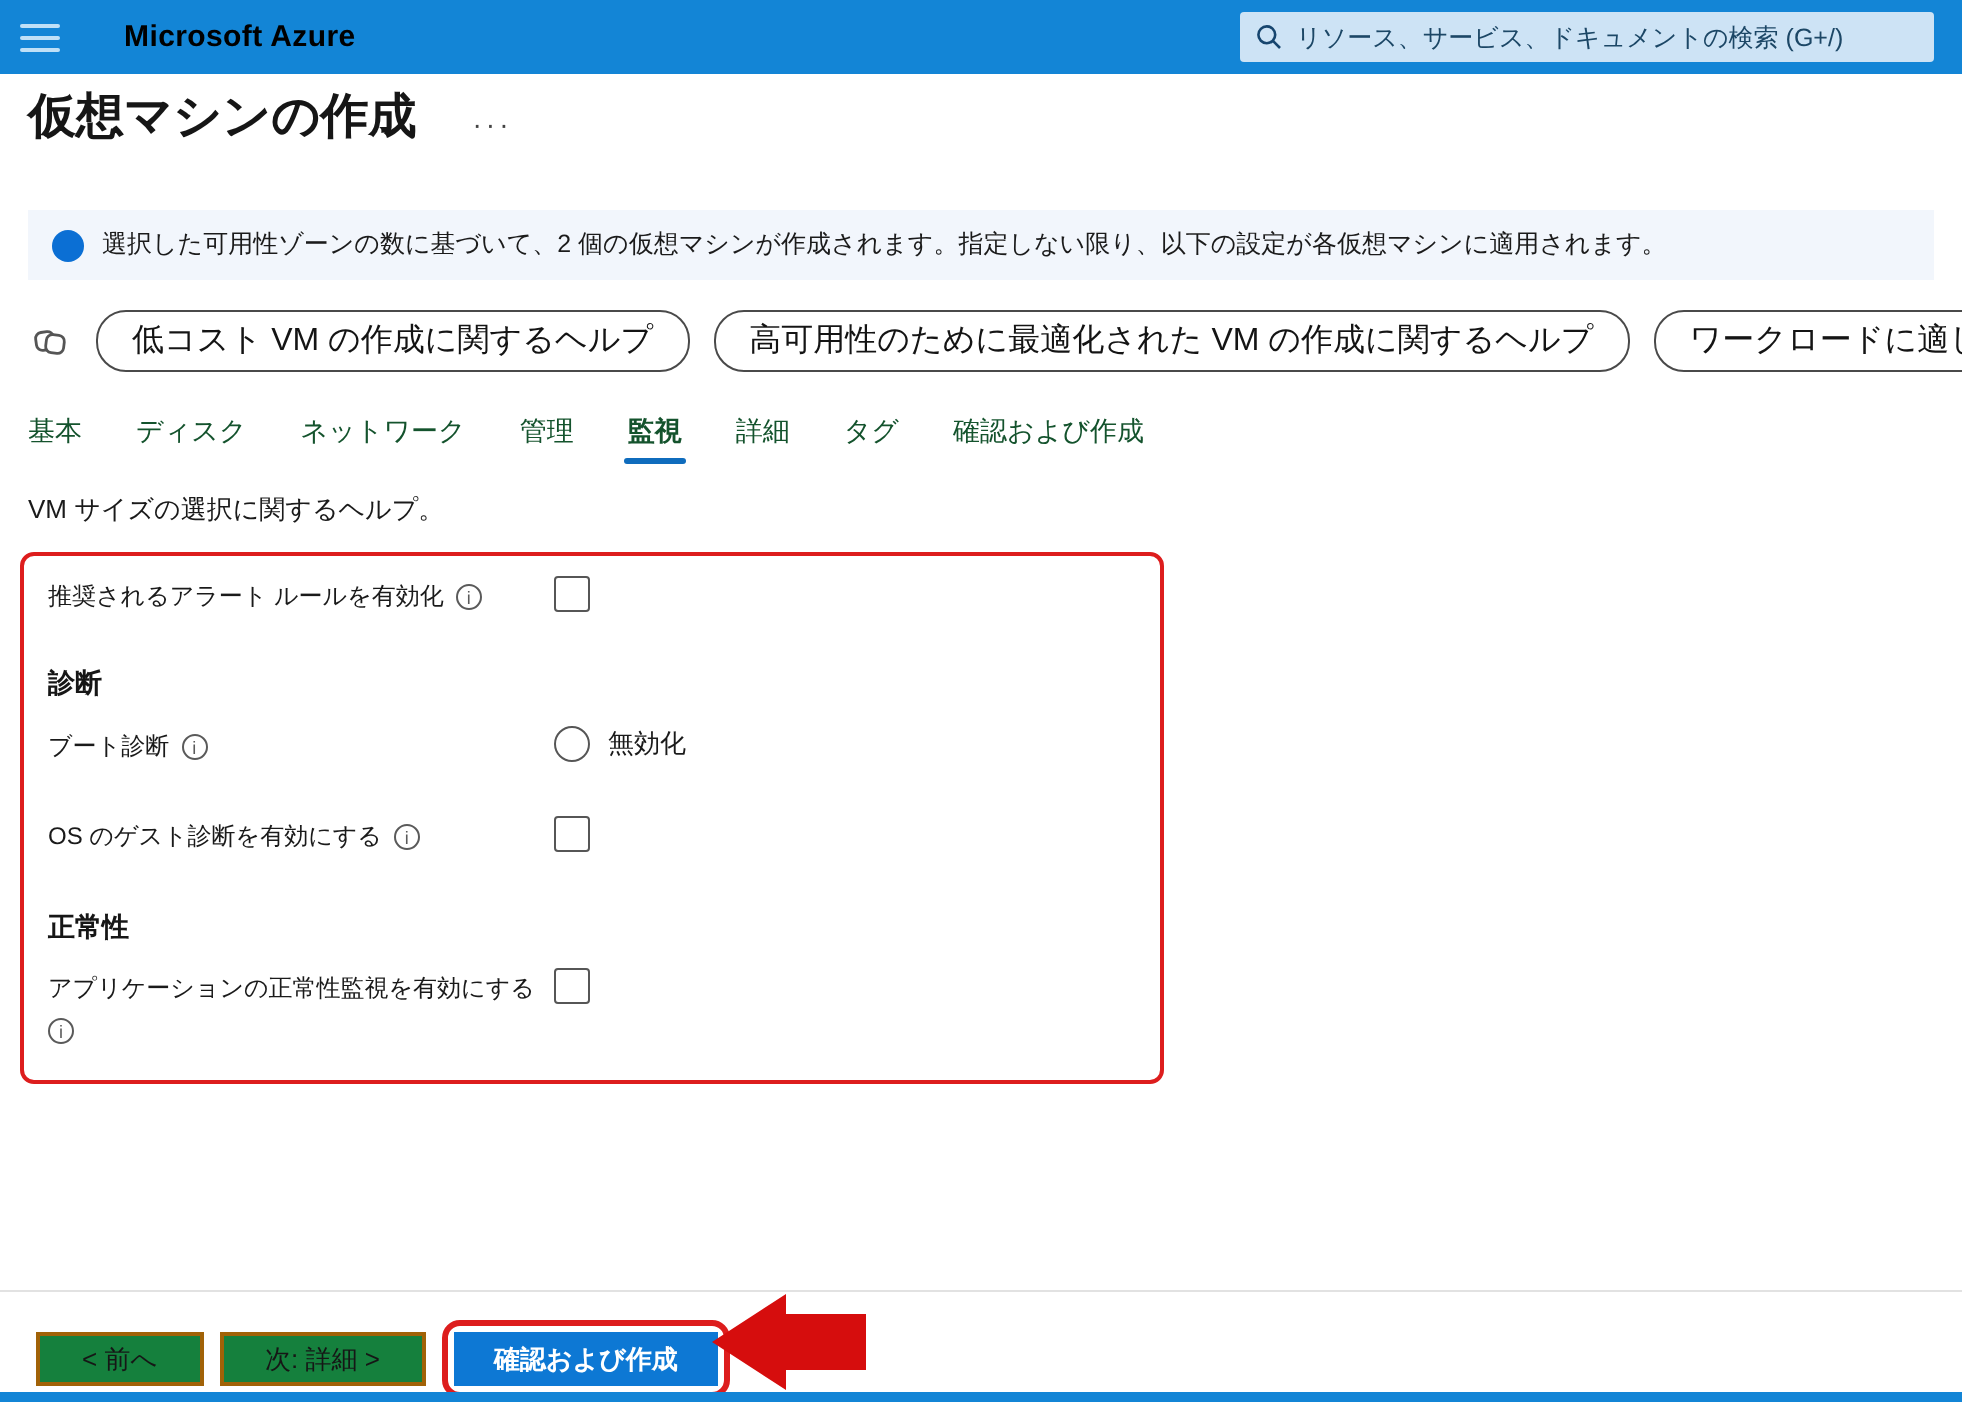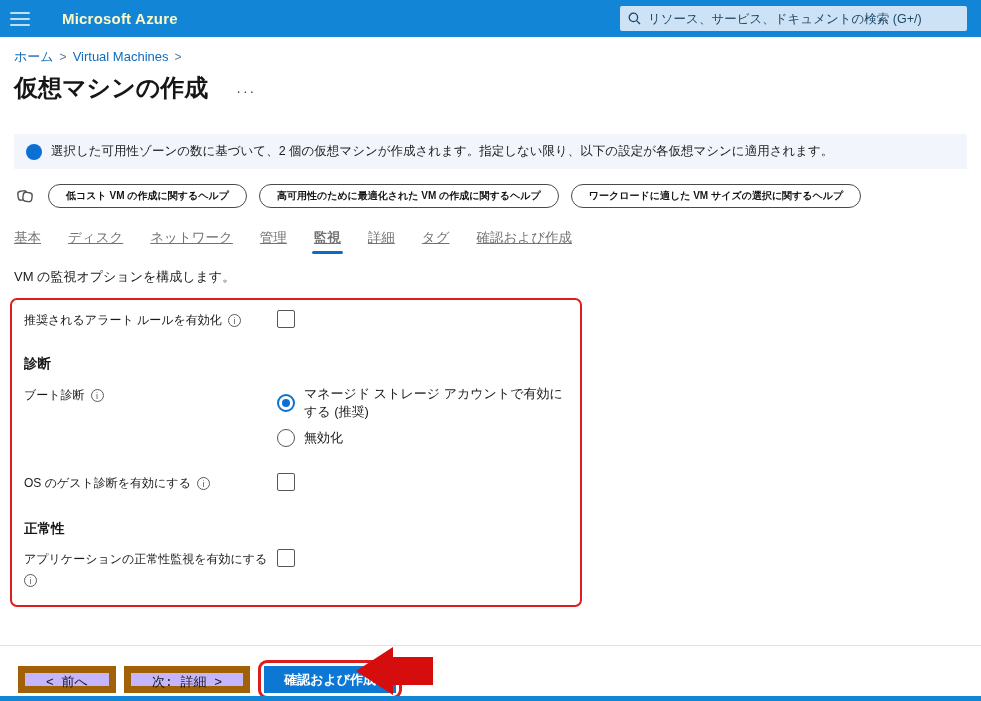--- a/index.html
+++ b/index.html
@@ -3,21 +3,21 @@
 <meta charset="utf-8">
 <style>
   * { margin:0; padding:0; box-sizing:border-box; }
   html,body { width:981px; height:701px; overflow:hidden; background:#fff;
     font-family:"Liberation Sans","DejaVu Sans",sans-serif; color:#1a1a1a; }
 
   
   .topbar { position:relative; height:37px; background:#1385d6; display:flex; align-items:center; }
   .hamburger { width:40px; height:37px; display:flex; flex-direction:column; justify-content:center; gap:4px; padding:0 10px; cursor:pointer; }
   .hamburger span { display:block; height:2px; background:#bfe0f7; border-radius:1px; }
-  .brand { color:#fef9c3; font-weight:bold; font-size:15px; margin-left:22px; letter-spacing:.2px; }
+  .brand { color:#000000; font-weight:bold; font-size:15px; margin-left:22px; letter-spacing:.2px; }
   .searchbox { position:absolute; right:14px; top:6px; width:347px; height:25px; background:#cde3f5; border-radius:2px; display:flex; align-items:center; padding:0 8px; gap:7px; }
   .searchbox svg { flex:0 0 auto; }
   .searchbox input { border:none; outline:none; background:transparent; width:100%; font-size:12.5px; color:#16456e; font-family:inherit; }
   .searchbox input::placeholder { color:#1c4766; opacity:1; }
 
   
   .content { padding:0 14px; position:relative; }
 
   .breadcrumb { margin-top:11px; font-size:13px; }
   .breadcrumb a { color:#0f6cbd; text-decoration:none; cursor:pointer; }
@@ -26,24 +26,24 @@
   .title-row { margin-top:7px; display:flex; align-items:flex-end; gap:28px; }
   h1 { font-size:24px; font-weight:bold; color:#161616; line-height:30px; }
   .more-dots { color:#444; font-size:14px; letter-spacing:2px; padding-bottom:4px; cursor:pointer; }
 
   .banner { margin-top:31px; background:#f2f6fc; padding:9px 12px; display:flex; align-items:flex-end; gap:9px; }
   .info-badge { flex:0 0 16px; width:16px; height:16px; border-radius:50%; background:#0b6fd4; color:#fff; font-size:11px; font-weight:bold; display:flex; align-items:center; justify-content:center; font-style:italic; font-family:"Liberation Serif",serif; }
   .banner-text { font-size:12.5px; color:#1b1b1b; }
 
   .pills-row { margin-top:15px; display:flex; align-items:center; gap:12px; }
   .copilot { flex:0 0 auto; width:22px; height:22px; display:flex; align-items:center; justify-content:center; }
-  .pill { border:1.5px solid #4a4a4a; border-radius:15px; background:#fff; padding:4px 17px; font-size:10px; font-weight:700; color:#141414; white-space:nowrap; cursor:pointer; }
+  .pill { border:1.5px solid #4a4a4a; border-radius:15px; background:#fff; padding:4px 17px; font-size:16px; font-weight:400; color:#141414; white-space:nowrap; cursor:pointer; }
 
   .tabs { margin-top:21px; display:flex; gap:27px; font-size:13.5px; }
-  .tab { padding-bottom:7px; cursor:pointer; color:#737373; position:relative;text-decoration:underline; }
+  .tab { padding-bottom:7px; cursor:pointer; color:#14532d; position:relative; }
   .tab.active { font-weight:bold; }
   .tab.active::after { content:""; position:absolute; left:-2px; right:-2px; bottom:0; height:3px; background:#0f6cbd; border-radius:2px; }
 
   .tab-desc { margin-top:14px; font-size:13px; }
 
   
   .red-box { margin:12px 0 0 -4px; width:572px; border:2px solid #dd1d1d; border-radius:7px; padding:10px 12px 18px; }
   .sec-heading { font-size:13.5px; font-weight:bold; color:#161616; }
   .sec-heading + .field-row { margin-top:11px; }
   .field-row { display:flex; align-items:flex-start; }
@@ -56,21 +56,21 @@
   .radio-group { display:flex; flex-direction:column; gap:8px; }
   .radio-row { display:flex; align-items:center; gap:9px; cursor:pointer; }
   .radio { width:18px; height:18px; border:1.5px solid #565656; border-radius:50%; background:#fff; flex:0 0 auto; position:relative; }
   .radio.selected { border:2px solid #0b6fd4; }
   .radio.selected::after { content:""; position:absolute; left:50%; top:50%; width:8px; height:8px; margin:-4px 0 0 -4px; border-radius:50%; background:#0b6fd4; }
   .radio-label { font-size:13px; }
 
   
   .footer-divider { position:absolute; left:0; top:645px; width:981px; border-top:1px solid #e2e2e2; }
   .footer { position:absolute; left:18px; top:660px; display:flex; align-items:center; }
-  .btn-secondary { height:27px; background:#c4b5fd; border:7px solid #a16207; font-size:13px; color:#161616; padding:0 21px; cursor:pointer; font-family:Liberation Mono, monospace; }
+  .btn-secondary { height:27px; background:#15803d; border:2px solid #a16207; font-size:13px; color:#161616; padding:0 21px; cursor:pointer; font-family:Liberation Sans, sans-serif; }
   .btn-secondary + .btn-secondary { margin-left:8px; }
   .create-wrap { margin-left:8px; border:3px solid #dd1d1d; border-radius:9px; padding:3px; }
   .btn-primary { height:27px; background:#0d78d4; border:1px solid #0d78d4; color:#fff; font-size:13px; font-weight:bold; padding:0 19px; cursor:pointer; font-family:inherit; }
   .arrow-annot { position:absolute; left:352px; top:641px; width:84px; height:59px; pointer-events:none; }
 
   .bottom-strip { position:absolute; left:0; bottom:0; width:981px; height:5px; background:#1385d6; }
   .page-wrap { position:relative; width:981px; height:701px; }
 </style>
 </head>
 <body>
@@ -88,23 +88,20 @@
       <svg width="13" height="13" viewBox="0 0 13 13">
         <circle cx="5.4" cy="5.4" r="4.2" fill="none" stroke="#16456e" stroke-width="1.3"></circle>
         <line x1="8.6" y1="8.6" x2="12" y2="12" stroke="#16456e" stroke-width="1.3"></line>
       </svg>
       <input type="text" placeholder="リソース、サービス、ドキュメントの検索 (G+/)" style="">
     </div>
   </div>
 
   <div class="content">
 
-    <div class="breadcrumb">
-      <a>ホーム</a><span class="crumb-sep">&gt;</span><a>Virtual Machines</a><span class="crumb-sep">&gt;</span>
-    </div>
 
     <div class="title-row">
       <h1>仮想マシンの作成</h1>
       <span class="more-dots">···</span>
     </div>
 
     <div class="banner">
       <span class="info-badge"></span>
       <span class="banner-text">選択した可用性ゾーンの数に基づいて、2 個の仮想マシンが作成されます。指定しない限り、以下の設定が各仮想マシンに適用されます。</span>
     </div>
@@ -125,43 +122,39 @@
       <div class="tab">基本</div>
       <div class="tab">ディスク</div>
       <div class="tab">ネットワーク</div>
       <div class="tab">管理</div>
       <div class="tab active">監視</div>
       <div class="tab">詳細</div>
       <div class="tab">タグ</div>
       <div class="tab">確認および作成</div>
     </div>
 
-    <div class="tab-desc">VM の監視オプションを構成します。</div>
+    <div class="tab-desc">VM サイズの選択に関するヘルプ。</div>
 
     <div class="red-box">
 
       <div class="field-row">
         <div class="field-label">
           <span>推奨されるアラート ルールを有効化</span>
           <span class="info-icon"></span>
         </div>
         <div class="checkbox"></div>
       </div>
 
       <div class="sec-heading mt26">診断</div>
       <div class="field-row" style="margin-top:12px;">
         <div class="field-label">
           <span>ブート診断</span>
           <span class="info-icon"></span>
         </div>
         <div class="radio-group">
-          <div class="radio-row">
-            <span class="radio selected"></span>
-            <span class="radio-label">マネージド ストレージ アカウントで有効にする (推奨)</span>
-          </div>
           <div class="radio-row">
             <span class="radio"></span>
             <span class="radio-label">無効化</span>
           </div>
         </div>
       </div>
 
       <div class="field-row mt26">
         <div class="field-label">
           <span>OS のゲスト診断を有効にする</span>

